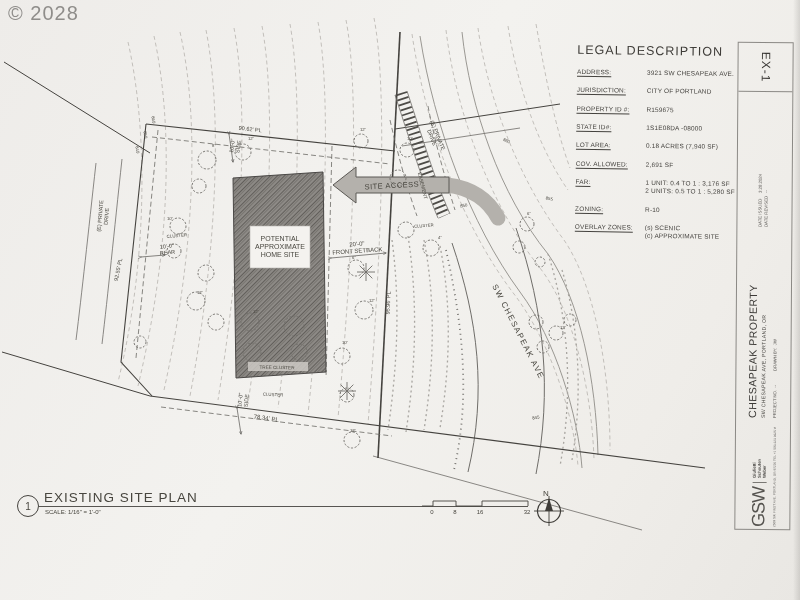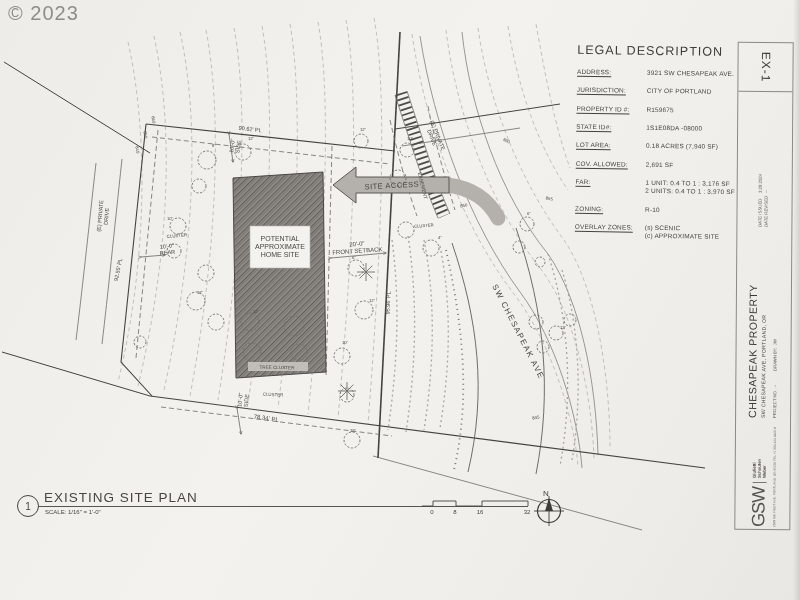--- a/index.html
+++ b/index.html
@@ -46,21 +46,21 @@
   .tb-firm .gsw{font-size:18px;letter-spacing:-1px;color:#55534f;}
   .tb-firm .fdiv{width:1px;height:14px;background:#7a7874;}
   .tb-firm .fnames{font-size:4.2px;font-weight:bold;line-height:1.25;color:#4a4845;}
   .tb-firm .faddr{font-size:3.2px;margin-top:3px;color:#6b6966;white-space:nowrap;}
 </style>
 </head>
 <body>
 
 <div class="sheet">
 
-  <div class="watermark">© 2023</div>
+  <div class="watermark">© 2028</div>
 
   <svg id="plan-svg" width="800" height="600" viewBox="0 0 800 600">
     <defs>
       <pattern id="hatch" width="5" height="5" patternUnits="userSpaceOnUse" patternTransform="rotate(45)">
         <rect width="5" height="5" fill="#8d8a86"></rect>
         <line x1="0" y1="0" x2="0" y2="5" stroke="#55534f" stroke-width="1.6"></line>
         <line x1="2.5" y1="0" x2="2.5" y2="5" stroke="#6e6b67" stroke-width="0.7"></line>
       </pattern>
       <marker id="dimarr" markerWidth="6" markerHeight="6" refX="4" refY="3" orient="auto">
         <path d="M0,1 L4.5,3 L0,5" fill="none" stroke="#55534f" stroke-width="0.8"></path>
@@ -267,21 +267,21 @@
           <span class="legal-label">LOT AREA:</span>
           <span class="legal-value">0.18 ACRES (7,940 SF)</span>
         </div>
         <div class="legal-row">
           <span class="legal-label">COV. ALLOWED:</span>
           <span class="legal-value">2,691 SF</span>
         </div>
         <div class="legal-row">
           <span class="legal-label">FAR:</span>
           <span class="legal-value">1 UNIT: 0.4 TO 1 : 3,176 SF
-2 UNITS: 0.4 TO 1 : 3,970 SF</span>
+2 UNITS: 0.5 TO 1 : 5,280 SF</span>
         </div>
         <div class="legal-row">
           <span class="legal-label">ZONING:</span>
           <span class="legal-value">R-10</span>
         </div>
         <div class="legal-row">
           <span class="legal-label">OVERLAY ZONES:</span>
           <span class="legal-value">(s) SCENIC
 (c) APPROXIMATE SITE</span>
         </div>

